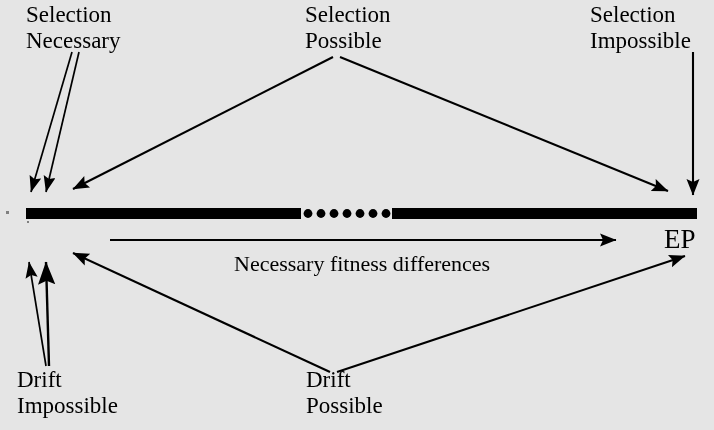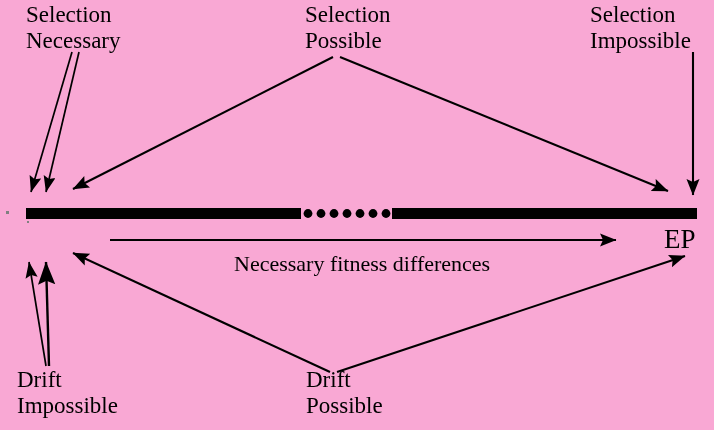--- a/index.html
+++ b/index.html
@@ -4,21 +4,21 @@
 <style>
   html, body {
     margin: 0;
     padding: 0;
     background: #ffffff;
   }
   #stage {
     position: relative;
     width: 714px;
     height: 430px;
-    background: #f9a8d4;
+    background: #e5e5e5;
     overflow: hidden;
     font-family: "Liberation Serif", "DejaVu Serif", serif;
     color: #000000;
   }
   #diagram-svg {
     position: absolute;
     left: 0;
     top: 0;
     width: 714px;
     height: 430px;

